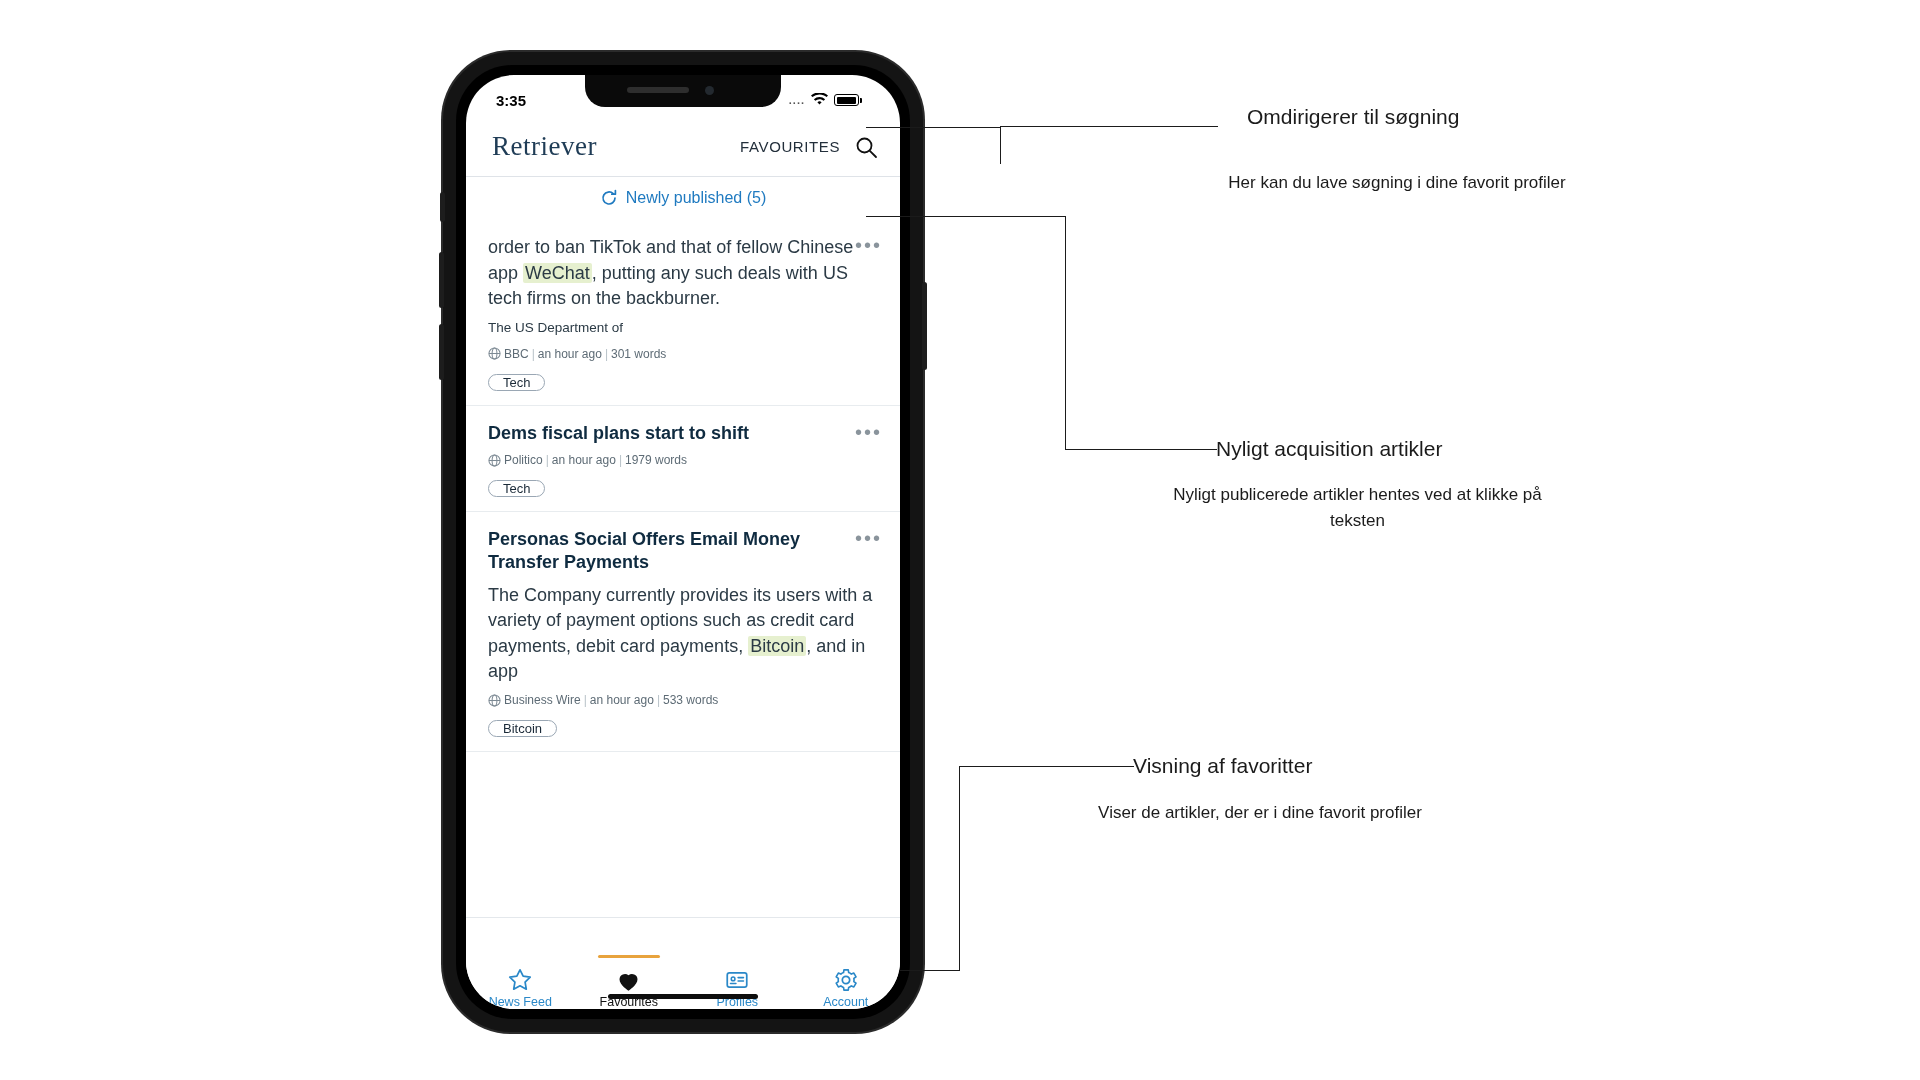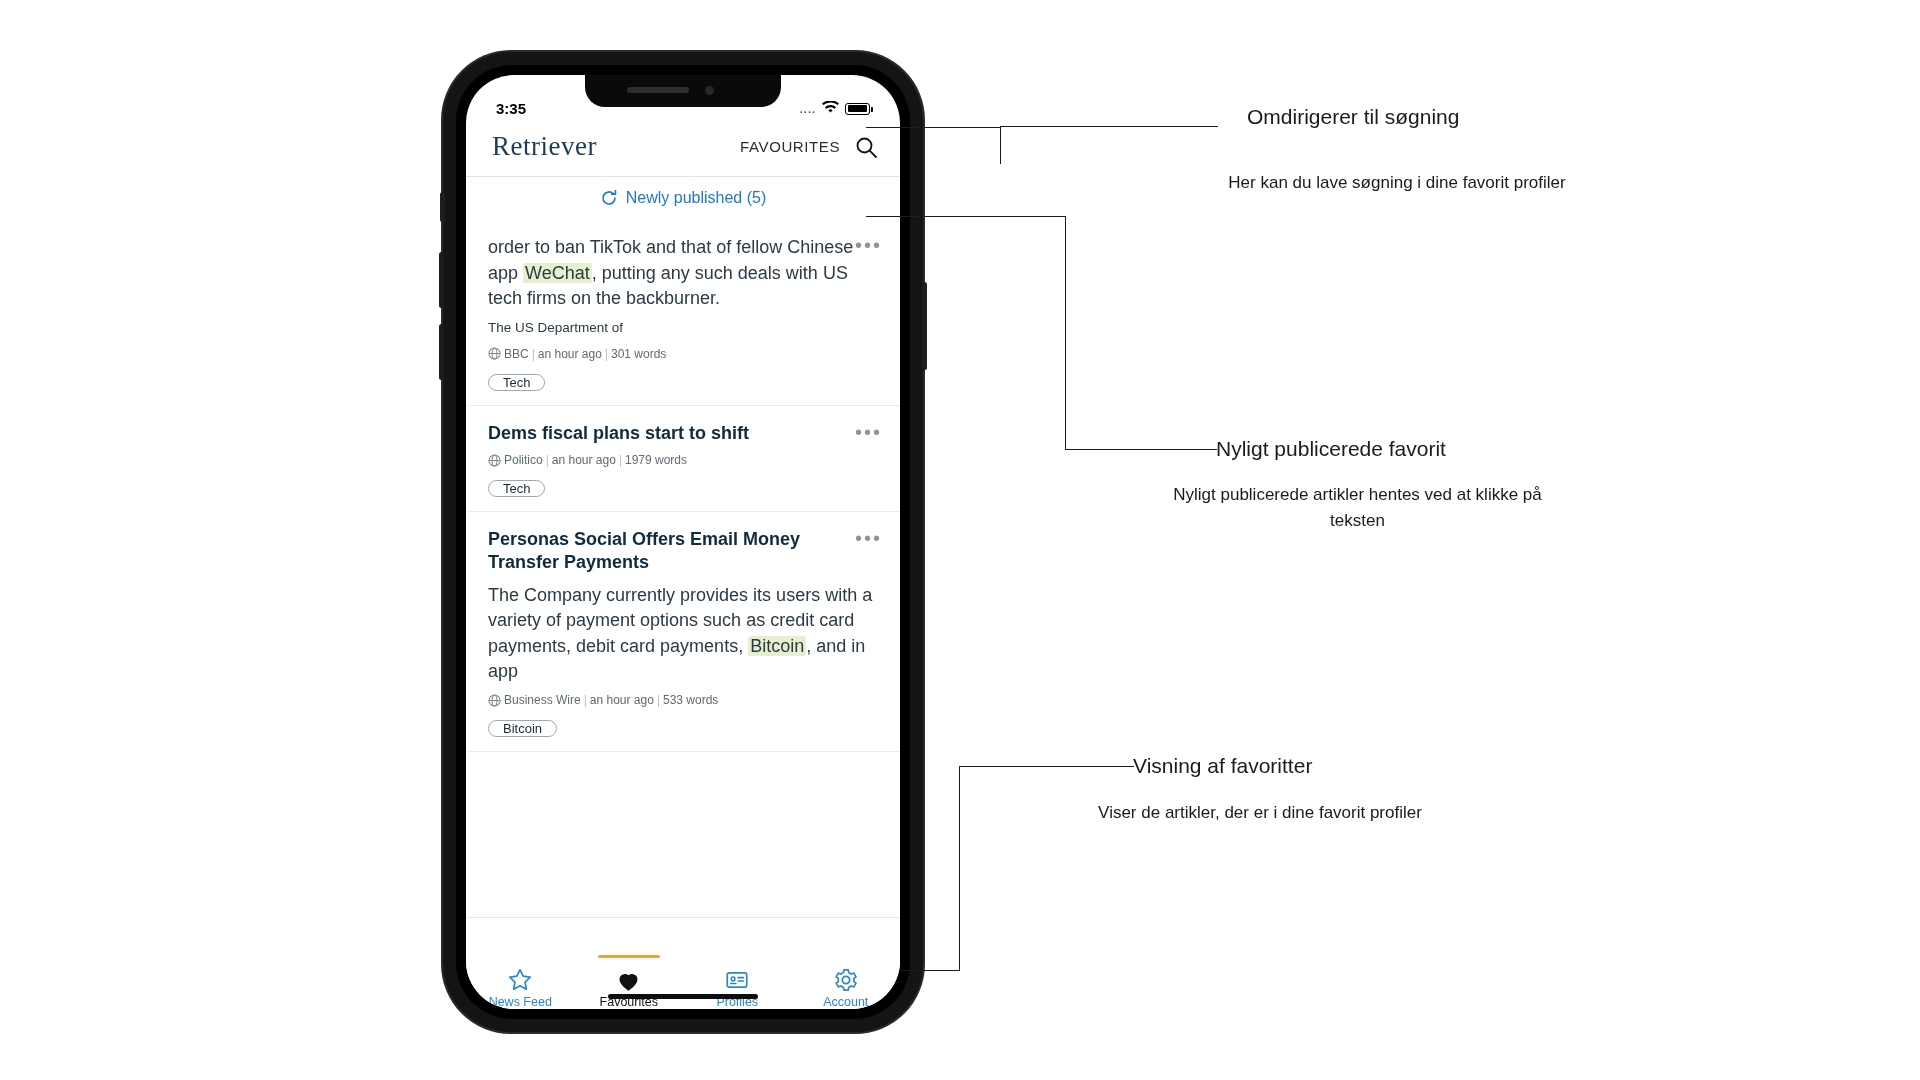--- a/index.html
+++ b/index.html
@@ -86,24 +86,24 @@
     top: 11px;
     width: 9px;
     height: 9px;
     border-radius: 50%;
     background: #23292f;
   }
 
   
   .statusbar {
     position: absolute;
-    top: 0; left: 0; right: 4px;
+    top: 0; left: 0; right: 15px;
     height: 42px;
     display: flex;
-    align-items: flex-end;
+    align-items: center;
     justify-content: space-between;
     padding: 8px 26px 0 30px;
     box-sizing: border-box;
     font-size: 15px;
     color: #000;
     font-weight: 600;
     z-index: 6;
   }
   .status-right { display: flex; align-items: center; gap: 6px; }
   .dots { letter-spacing: 1px; font-size: 11px; color: #555; }
@@ -479,21 +479,21 @@
 
   <div class="leader" style="left:866px; top:127px; width:135px; height:0; border-top-width:1.4px;"></div>
   <div class="leader" style="left:1000px; top:127px; width:0; height:37px; border-left-width:1.4px;"></div>
   <div class="leader" style="left:1000px; top:126px; width:218px; height:0; border-top-width:1.4px;"></div>
   <div class="callout-title" style="left:1247px; top:105px;">Omdirigerer til søgning</div>
   <div class="callout-desc" style="left:1212px; top:150px; width:370px;margin-top:20px;">Her kan du lave søgning i dine favorit profiler</div>
 
   <div class="leader" style="left:866px; top:216px; width:200px; height:0; border-top-width:1.4px;"></div>
   <div class="leader" style="left:1065px; top:216px; width:0; height:234px; border-left-width:1.4px;"></div>
   <div class="leader" style="left:1065px; top:449px; width:152px; height:0; border-top-width:1.4px;"></div>
-  <div class="callout-title" style="left:1216px; top:437px;">Nyligt publicerede favorit</div>
+  <div class="callout-title" style="left:1216px; top:437px;">Nyligt acquisition artikler</div>
   <div class="callout-desc" style="left:1170px; top:482px; width:375px;">Nyligt publicerede artikler hentes ved at klikke på teksten</div>
 
   <div class="leader" style="left:630px; top:970px; width:330px; height:0; border-top-width:1.4px;"></div>
   <div class="leader" style="left:959px; top:766px; width:0; height:205px; border-left-width:1.4px;"></div>
   <div class="leader" style="left:959px; top:766px; width:175px; height:0; border-top-width:1.4px;"></div>
   <div class="callout-title" style="left:1133px; top:754px;">Visning af favoritter</div>
   <div class="callout-desc" style="left:1085px; top:800px; width:350px;">Viser de artikler, der er i dine favorit profiler</div>
 
 </div>
 

